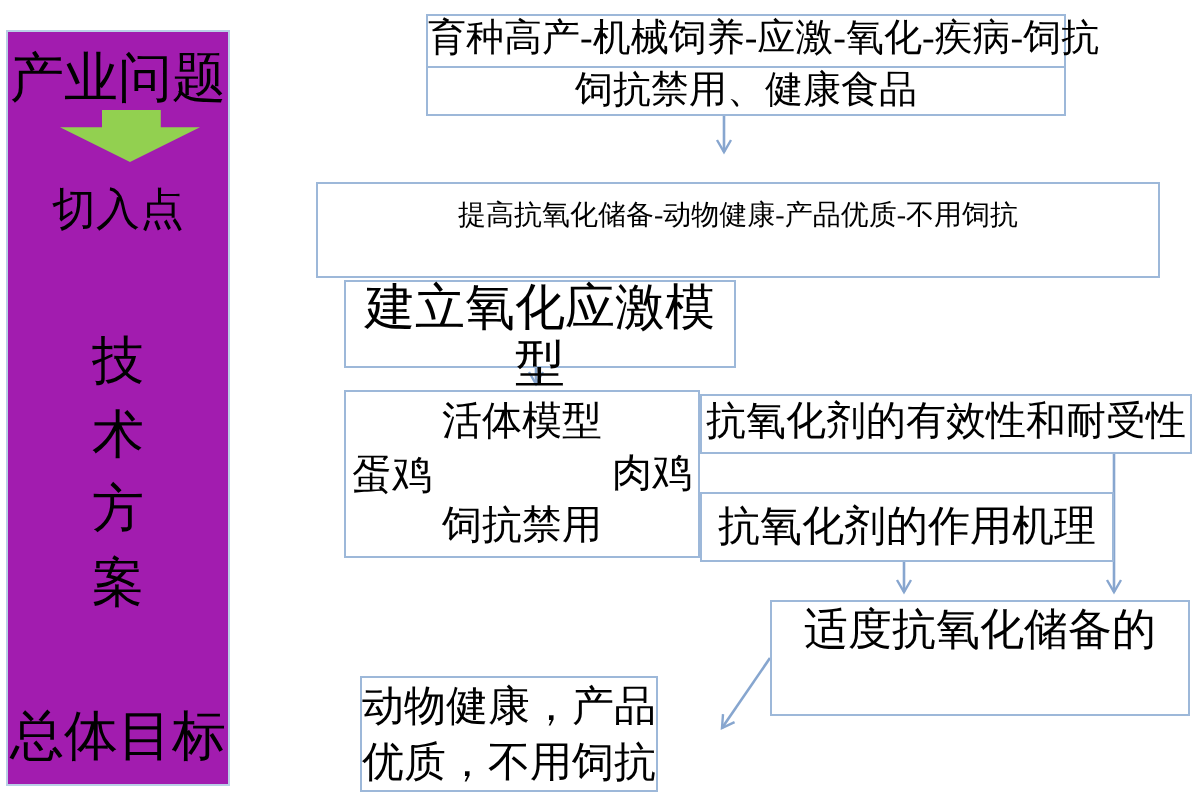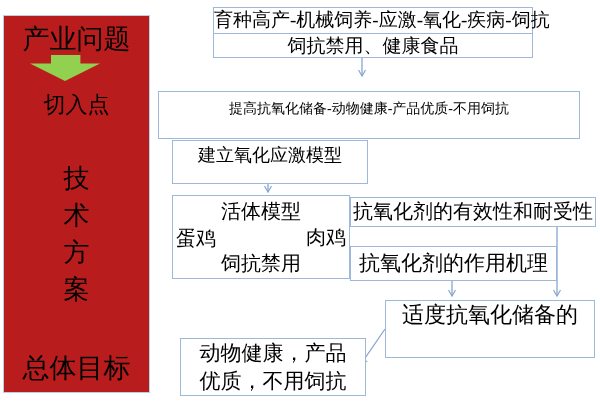--- a/index.html
+++ b/index.html
@@ -5,22 +5,22 @@
   html,body{margin:0;padding:0;}
   body{
     width:600px;height:405px;position:relative;overflow:hidden;
     background:var(--background,#fff);
     font-family:"Liberation Serif","DejaVu Serif",serif;
     color:var(--text,#000);
   }
   .abs{position:absolute;box-sizing:border-box;}
   
   #sidebar{
-    left:3px;top:15px;width:147px;height:378px;
-    border:1px solid #b9cfe6;background:#b91c1c;font-family:Liberation Mono, monospace;
+    left:3px;top:15px;width:112px;height:378px;
+    border:1px solid #b9cfe6;background:#a21caf;
   }
   #sidebar .slabel{position:absolute;width:100%;text-align:center;white-space:nowrap;}
   #sb-problem{top:5px;font-size:27px;}
   #sb-entry{top:74px;font-size:22px;}
   #sb-goal{top:334px;font-size:27px;}
   #green-arrow{
     position:absolute;left:26px;top:39px;width:70px;height:26px;
     background:var(--green_arrow,#92d050);
     clip-path:polygon(30% 0%,72% 0%,72% 33%,100% 33%,50% 100%,0% 33%,30% 33%);
   }
@@ -29,31 +29,31 @@
   
   .box{
     position:absolute;box-sizing:border-box;
     border:1.4px solid var(--box_border,#9db8d9);
     background:#fff;text-align:center;
   }
   #problem-box{left:213px;top:7px;width:320px;height:51px;font-size:19px;}
   #problem-box .row1{height:25px;line-height:24px;border-bottom:1.4px solid var(--box_border,#9db8d9);white-space:nowrap;text-align:right;}
   #problem-box .row2{height:23px;line-height:23px;}
   #strategy-box{left:158px;top:78px;width:422px;height:48px;line-height:33px;font-size:14px;white-space:nowrap;margin-top:13px;}
-  #model-box{left:172px;top:140px;width:196px;height:44px;line-height:28px;font-size:18px;}
+  #model-box{left:172px;top:140px;width:196px;height:44px;line-height:28px;font-size:25px;}
   #group-box{left:172px;top:195px;width:178px;height:84px;font-size:20px;}
   #group-box .glabel{position:absolute;height:22px;line-height:22px;white-space:nowrap;}
   #lbl-live{top:4px;left:0;width:100%;text-align:center;}
   #lbl-cell{top:56px;left:0;width:100%;text-align:center;}
   #lbl-hen{top:31px;left:3px;}
   #lbl-broiler{top:30px;right:3px;}
   #efficacy-box{left:350px;top:197px;width:246px;height:30px;line-height:27px;font-size:20px;white-space:nowrap;}
   #mechanism-box{left:350px;top:246px;width:207px;height:35px;line-height:32px;font-size:21px;white-space:nowrap;}
   #tech-box{left:385px;top:300px;width:210px;height:58px;font-size:22px;line-height:28px;}
-  #goal-box{left:180px;top:338px;width:186px;height:58px;font-size:21px;line-height:28px;}
+  #goal-box{left:180px;top:338px;width:149px;height:58px;font-size:21px;line-height:28px;}
   
   #connectors{left:0;top:0;width:600px;height:405px;pointer-events:none;}
 </style>
 </head>
 <body style="--background: #ffffff; --text: #000000; --box_border: #9db8d9; --connector: #87a6cf; --green_arrow: #92d050;">
 
 <svg id="connectors" class="abs" viewBox="0 0 600 405" xmlns="http://www.w3.org/2000/svg">
   <defs>
     <marker id="ah" viewBox="0 0 9 9" markerWidth="9" markerHeight="9" refX="7" refY="4.5" orient="auto" markerUnits="userSpaceOnUse">
       <path d="M1,1 L7,4.5 L1,8" fill="none" stroke="#87a6cf" stroke-width="1.2"></path>

